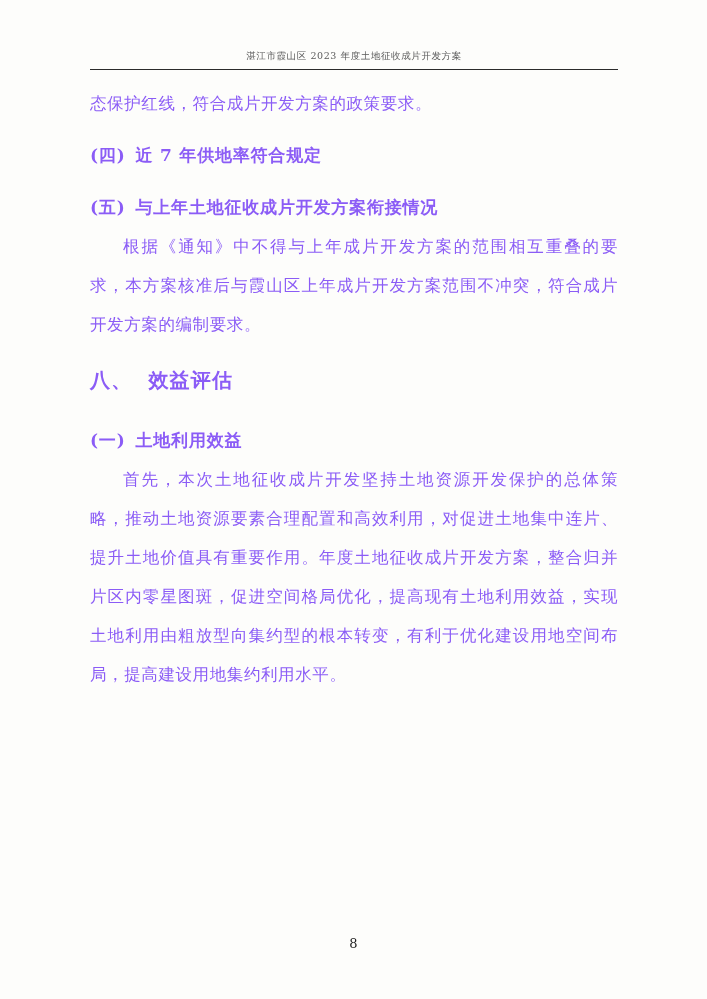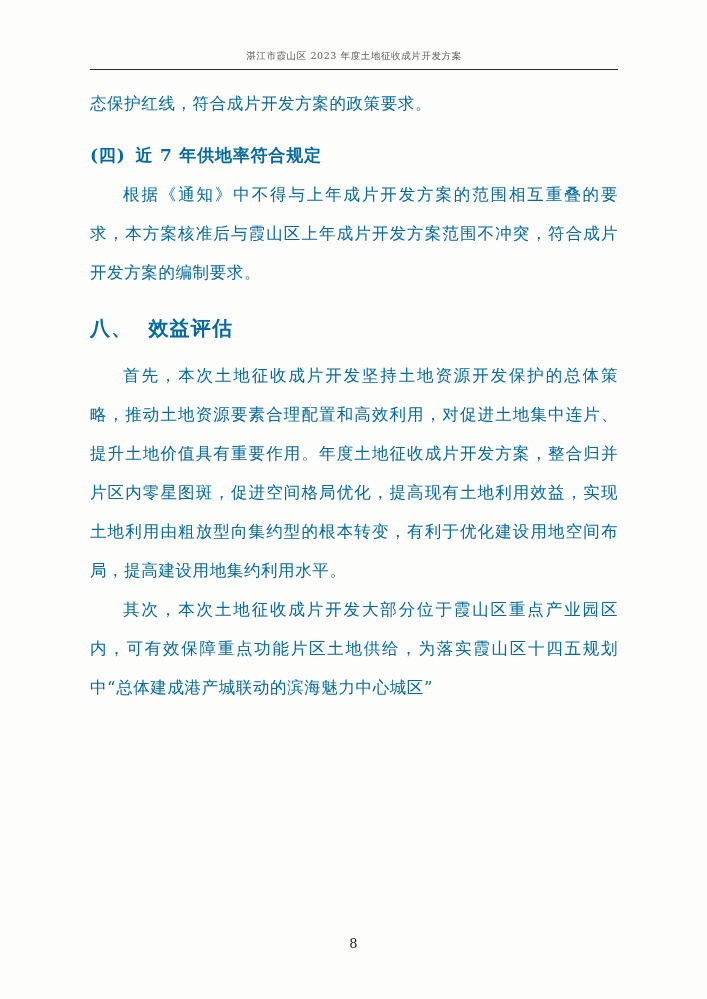--- a/index.html
+++ b/index.html
@@ -32,21 +32,21 @@
     font-family: "DejaVu Serif", serif;
     white-space: nowrap;
   }
   .header-rule {
     margin-top: 6px;
     border-bottom: 1px solid #2b2b2b;
     width: 100%;
   }
   .body-block {
     margin-top: 14px;
-    color: #0369a1;
+    color: #8b5cf6;
   }
   p {
     margin: 0;
     font-size: 16.5px;
     line-height: 39px;
     letter-spacing: 0.6px;
     text-align: justify;
     text-justify: inter-ideograph;
   }
   p.cont {
@@ -99,32 +99,37 @@
 
     <div class="body-block">
 
       <p class="cont">态保护红线，符合成片开发方案的政策要求。</p>
 
       <h3 class="subsection">
         <span class="num">(四)</span><span>近 7 年供地率符合规定</span>
       </h3>
 
 
+      <h3 class="subsection">
+        <span class="num">(五)</span><span>与上年土地征收成片开发方案衔接情况</span>
+      </h3>
 
       <p class="indent">根据《通知》中不得与上年成片开发方案的范围相互重叠的要求，本方案核准后与霞山区上年成片开发方案范围不冲突，符合成片开发方案的编制要求。</p>
 
       <h2 class="section">
         <span class="num">八、</span><span>效益评估</span>
       </h2>
 
       <div class="spacer-sm"></div>
 
+      <h3 class="subsection">
+        <span class="num">(一)</span><span>土地利用效益</span>
+      </h3>
 
       <p class="indent">首先，本次土地征收成片开发坚持土地资源开发保护的总体策略，推动土地资源要素合理配置和高效利用，对促进土地集中连片、提升土地价值具有重要作用。年度土地征收成片开发方案，整合归并片区内零星图斑，促进空间格局优化，提高现有土地利用效益，实现土地利用由粗放型向集约型的根本转变，有利于优化建设用地空间布局，提高建设用地集约利用水平。</p>
 
-      <p class="indent">其次，本次土地征收成片开发大部分位于霞山区重点产业园区内，可有效保障重点功能片区土地供给，为落实霞山区十四五规划中“总体建成港产城联动的滨海魅力中心城区”</p>
 
     </div>
   </div>
 
   <div class="footer">8</div>
 
 </div>
 
 </body></html>

